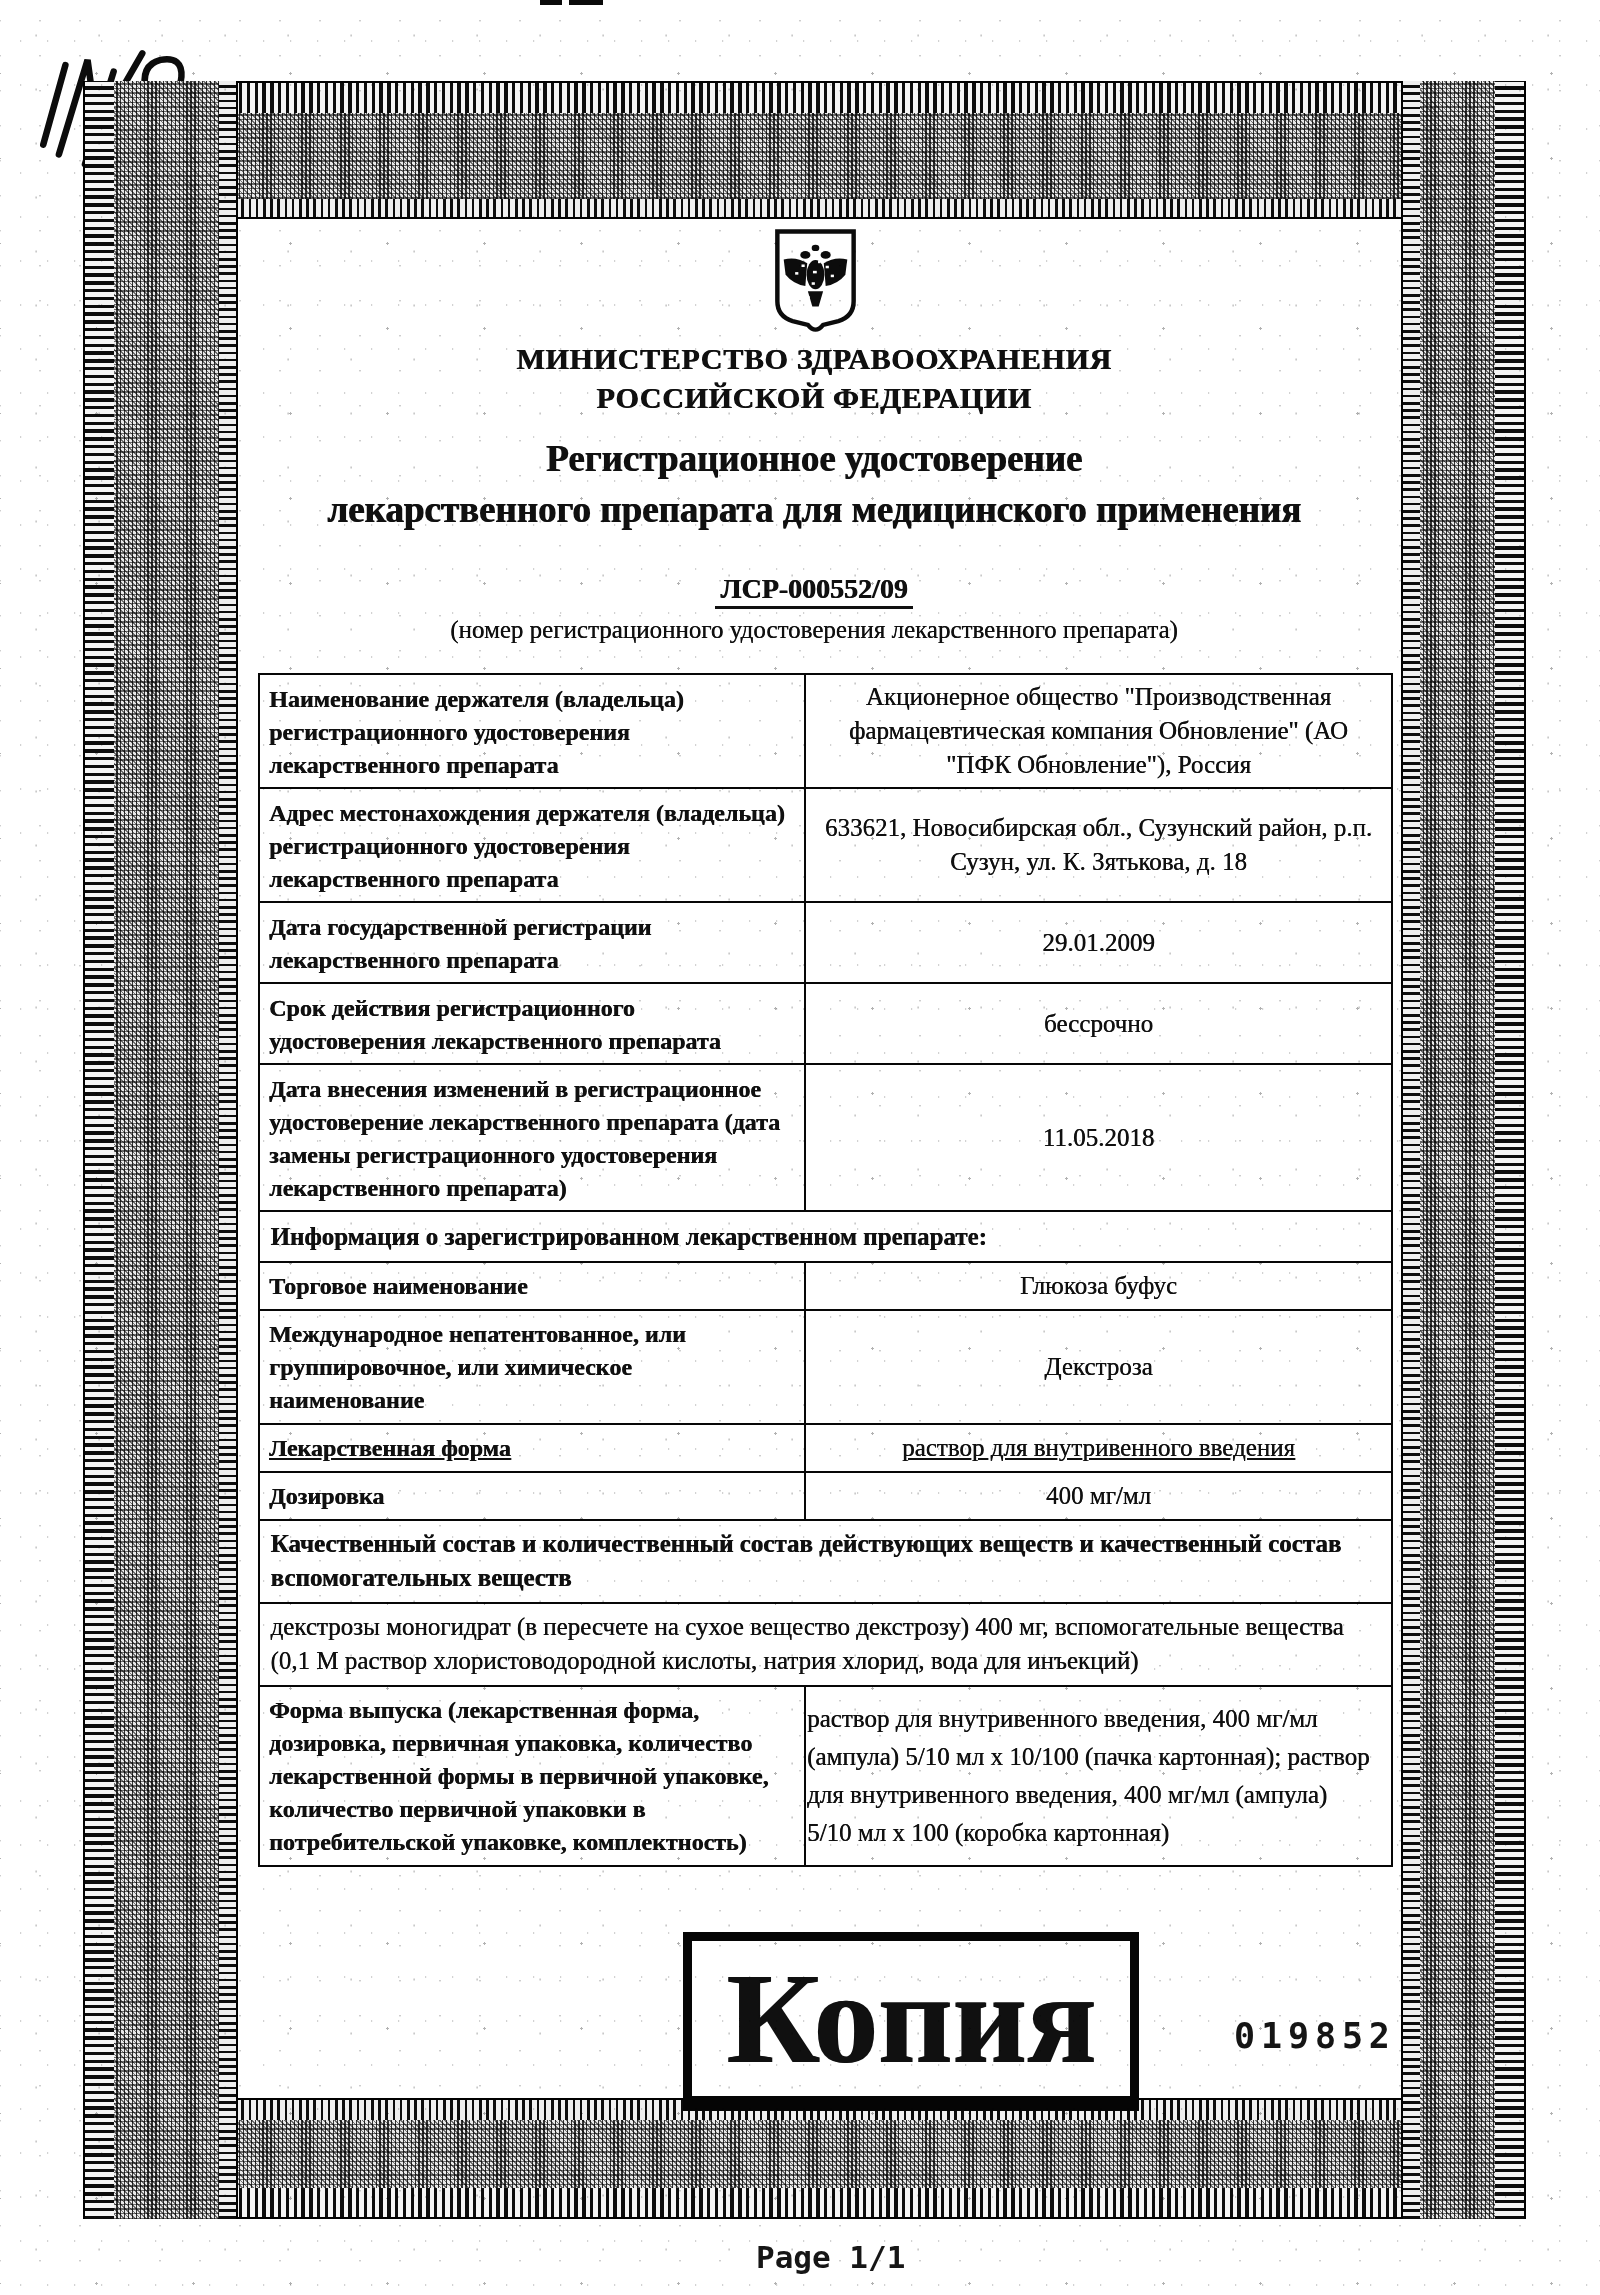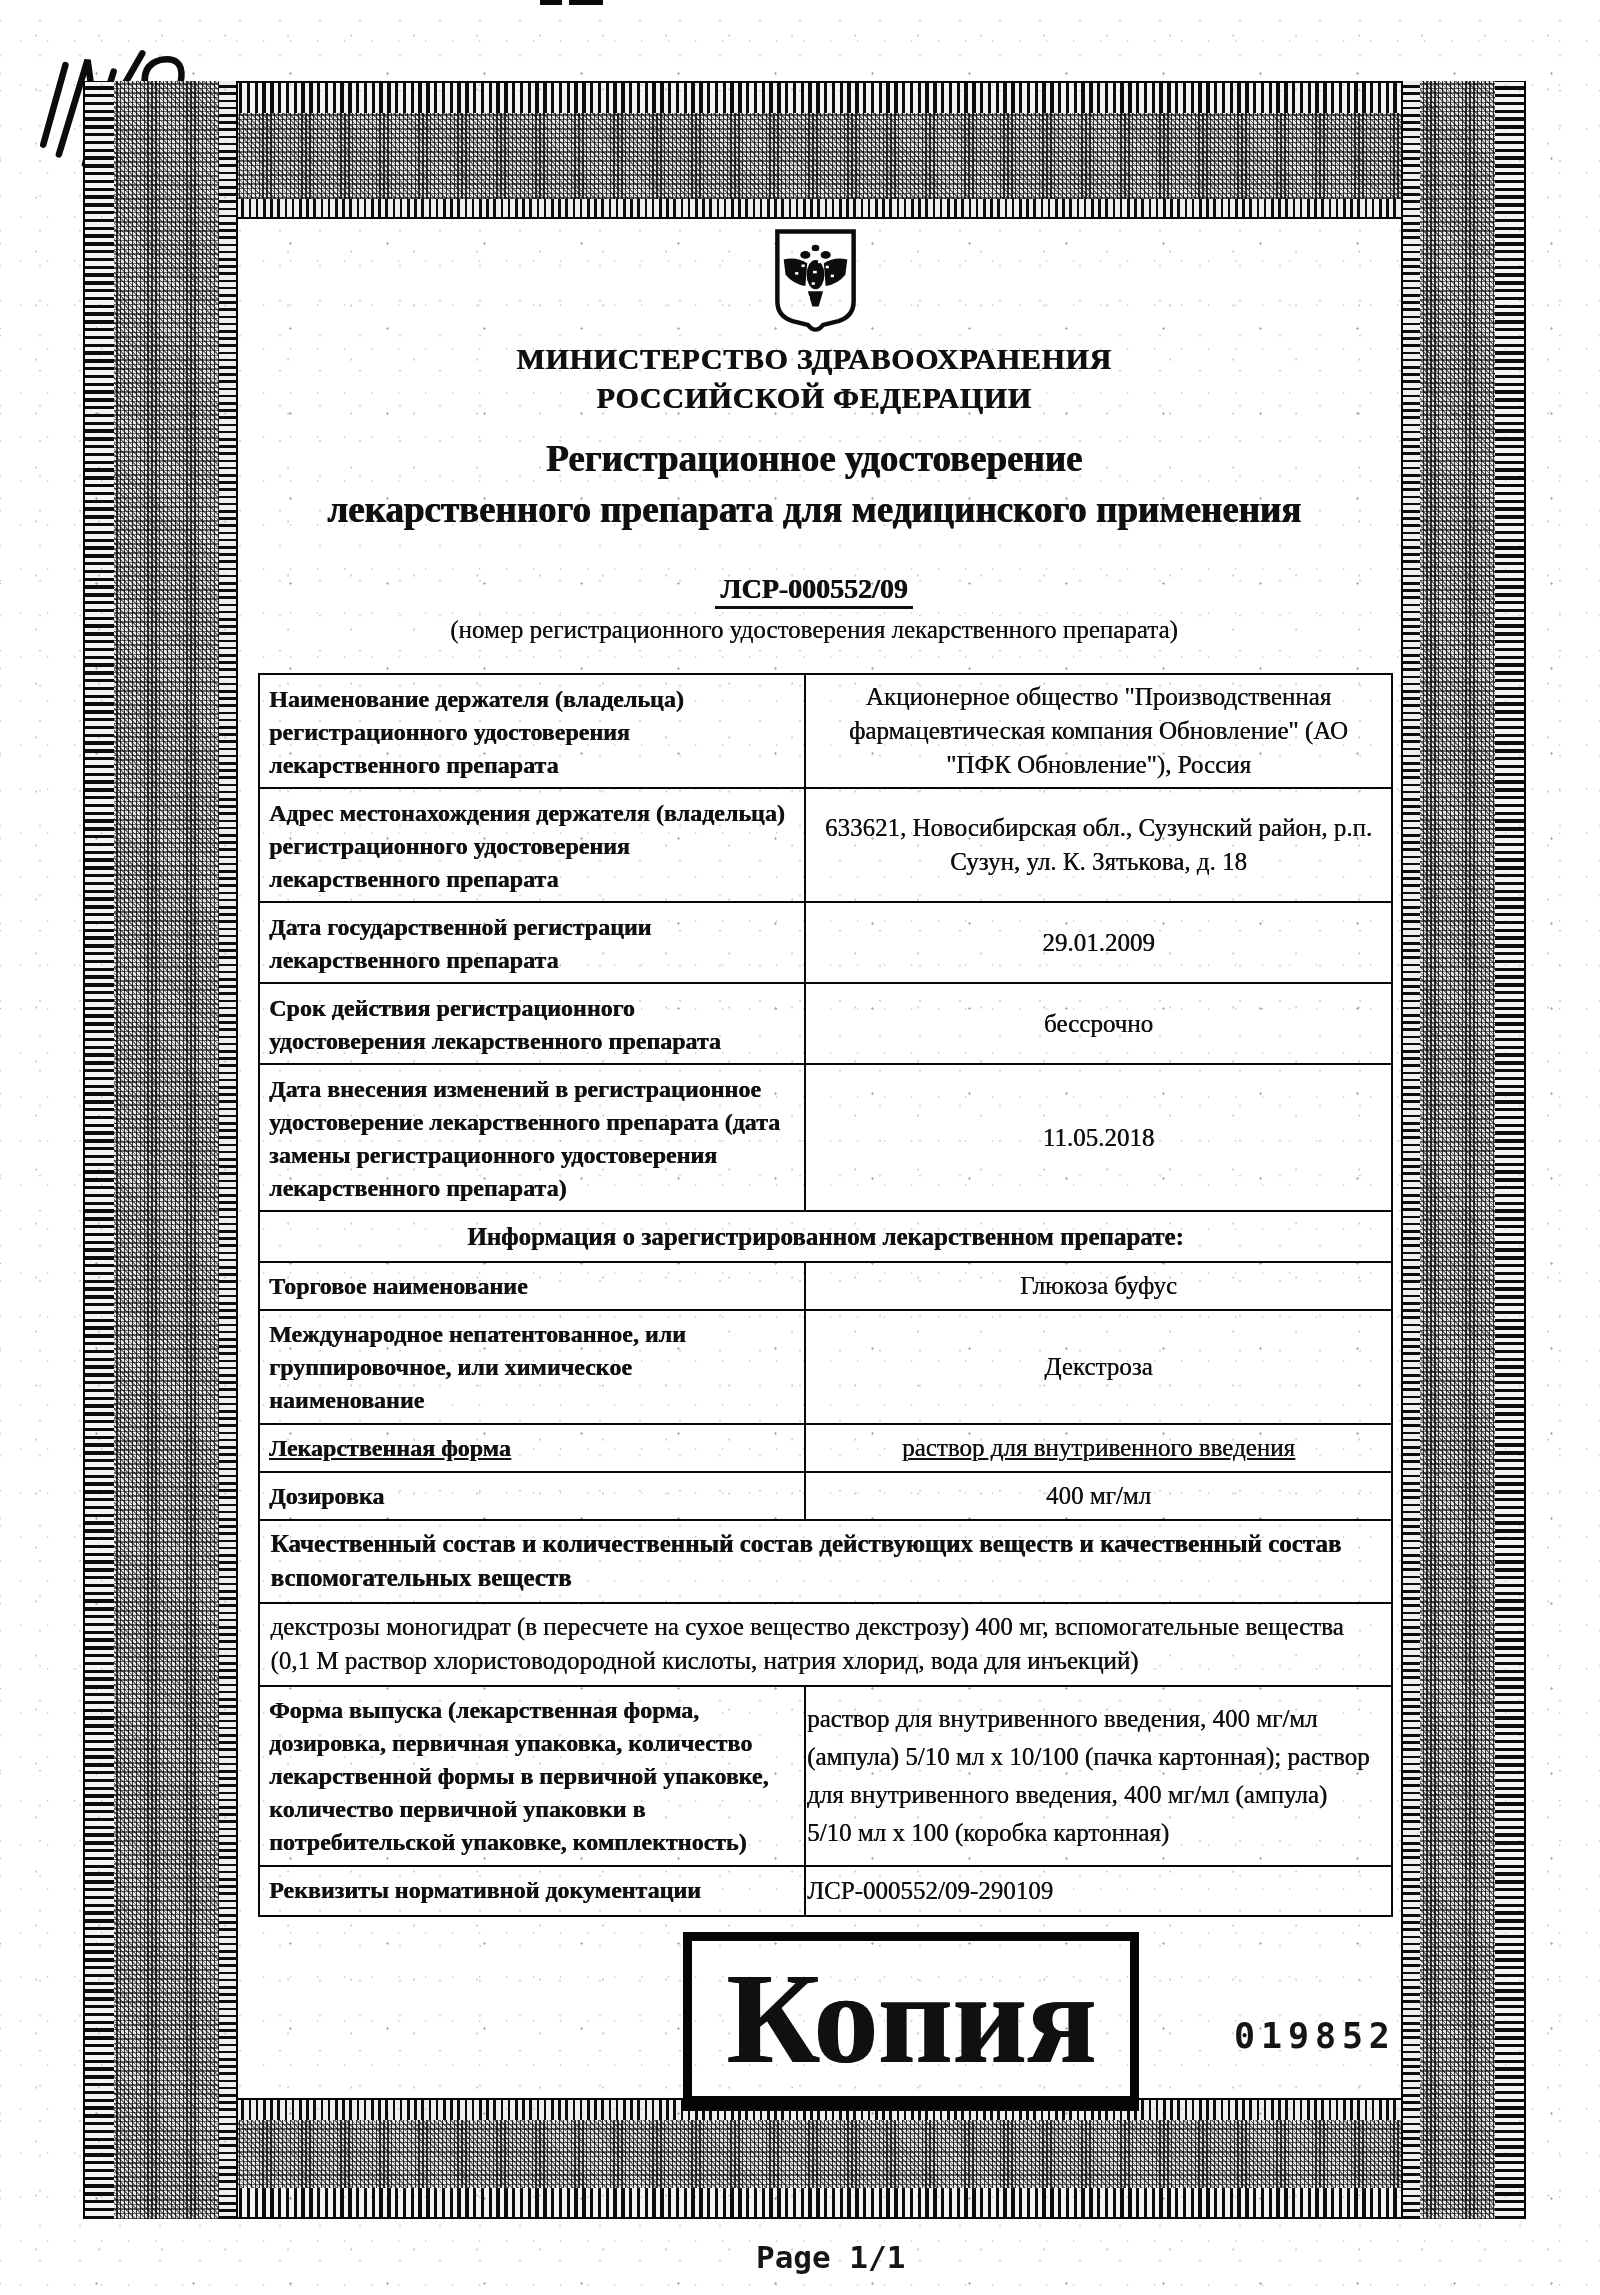--- a/index.html
+++ b/index.html
@@ -81,21 +81,21 @@
   .val{
     flex:1;display:flex;align-items:center;justify-content:center;text-align:center;
     font-size:25px;font-weight:400;line-height:34px;padding:5.2px 14.3px;
     text-shadow:0.4px 0 0 currentColor;
   }
   .val-left{justify-content:flex-start;text-align:left;padding-left:1px;line-height:38px;}
   .fullcell{
     flex:1;font-size:25px;line-height:34px;padding:6.5px 10.4px;box-sizing:border-box;
     text-shadow:0.4px 0 0 currentColor;
   }
-  .sectioncell{text-align:center;font-weight:700;padding-top:7.8px;}
+  .sectioncell{text-align:left;font-weight:700;padding-top:7.8px;}
   .boldcell{font-weight:700;text-shadow:0.6px 0 0 currentColor;}
   .r0{min-height:104px;} .r1{min-height:104px;} .r2{min-height:72px;} .r3{min-height:73px;}
   .r4{min-height:135px;} .r5{min-height:46px;}  .r6{min-height:46px;}  .r7{min-height:106px;}
   .r8{min-height:44px;text-decoration:underline;}  .r9{min-height:48px;}  .r10{min-height:74px;}.r11{min-height:67px;}
   .r12{min-height:166px;}.r13{min-height:48px;}
   
   .copy-stamp{
     position:absolute;left:683px;top:1932px;width:456px;height:179px;z-index:20;
     border:9px solid #050505;border-bottom-width:15.7px;box-sizing:border-box;
     background:rgba(255,255,255,.55);
@@ -221,24 +221,20 @@
     <div class="trow r10">
       <div class="cell fullcell boldcell">Качественный состав и количественный состав действующих веществ и качественный состав вспомогательных веществ</div>
     </div>
     <div class="trow r11">
       <div class="cell fullcell">декстрозы моногидрат (в пересчете на сухое вещество декстрозу) 400 мг, вспомогательные вещества (0,1 М раствор хлористоводородной кислоты, натрия хлорид, вода для инъекций)</div>
     </div>
     <div class="trow r12">
       <div class="cell lbl">Форма выпуска (лекарственная форма, дозировка, первичная упаковка, количество лекарственной формы в первичной упаковке, количество первичной упаковки в потребительской упаковке, комплектность)</div>
       <div class="cell val val-left">раствор для внутривенного введения, 400 мг/мл (ампула) 5/10 мл х 10/100 (пачка картонная); раствор для внутривенного введения, 400 мг/мл (ампула) 5/10 мл х 100 (коробка картонная)</div>
     </div>
-    <div class="trow r13">
-      <div class="cell lbl">Реквизиты нормативной документации</div>
-      <div class="cell val val-left">ЛСР-000552/09-290109</div>
-    </div>
   </div>
 
   <div class="copy-stamp">
     <span>Копия</span>
   </div>
   <div class="serial">019852</div>
 
   <div class="page-footer">Page 1/1</div>
 
   <div class="noise"></div>

